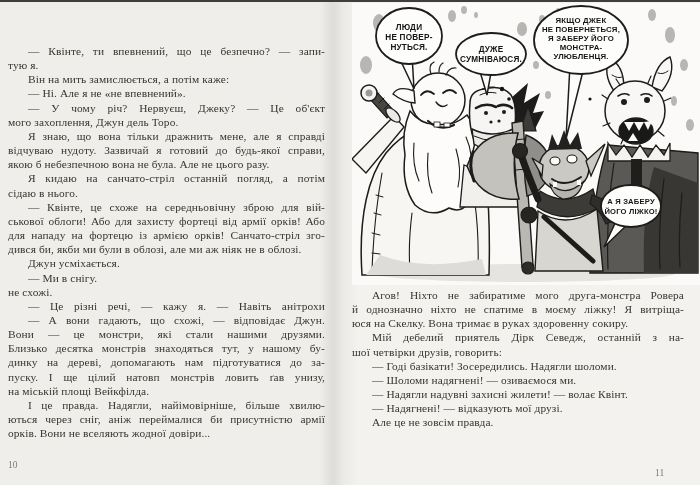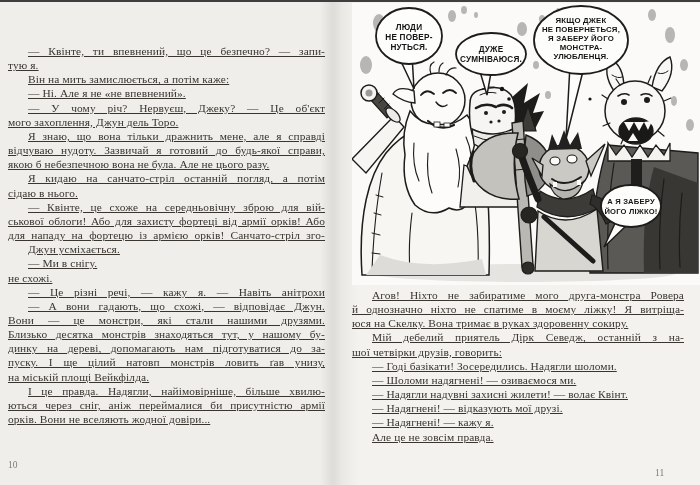--- a/index.html
+++ b/index.html
@@ -11,21 +11,21 @@
   .page-left  { position:absolute; left:0;   top:2px; width:333px; height:483px; background:#efeeeb; }
   .page-right { position:absolute; left:333px; top:2px; width:367px; height:483px; background:#f3f2ef; }
   .gutter {
     position:absolute; left:320px; top:2px; width:38px; height:483px;
     background:linear-gradient(90deg, rgba(60,55,48,0) 0%, rgba(60,55,48,0.11) 38%, rgba(60,55,48,0.05) 58%, rgba(60,55,48,0) 100%);
     pointer-events:none;
   }
   .textblock { position:absolute; color:#3a352e; font-size:11.4px; line-height:14.15px; letter-spacing:0.1px; }
   #left-text  { left:8px;   top:44px;  width:317px; }
   #right-text { left:352px; top:288px; width:332px; }
-  .line { text-align:justify;text-decoration:underline; }
+  .line { text-align:justify; }
   .line.fill { text-align-last:justify; }
   .line.indent { text-indent:20px; }
   .pagenum { position:absolute; font-size:9.5px; color:#7f7b74;font-family:Liberation Serif, serif; }
   #pagenum-left  { left:8px;   top:460px; }
   #pagenum-right { left:655px; top:460px;margin-top:8px; }
   #illustration { position:absolute; left:352px; top:3px; }
   .bubble-text {
     font-family:"Liberation Sans", sans-serif; font-weight:bold;
     fill:#151515; text-anchor:middle; letter-spacing:0.2px;
   }
@@ -62,20 +62,21 @@
         <div class="line">якою б небезпечною вона не була. Але не цього разу.</div>
       </div>
       <div class="para">
         <div class="line indent fill">Я кидаю на санчато-стріл останній погляд, а потім</div>
         <div class="line">сідаю в нього.</div>
       </div>
       <div class="para">
         <div class="line indent fill">— Квінте, це схоже на середньовічну зброю для вій-</div>
         <div class="line fill">ськової облоги! Або для захисту фортеці від армії орків! Або</div>
         <div class="line fill">для нападу на фортецю із армією орків! Санчато-стріл зго-</div>
+        <div class="line">дився би, якби ми були в облозі, але ми аж ніяк не в облозі.</div>
       </div>
       <div class="para">
         <div class="line indent">Джун усміхається.</div>
       </div>
       <div class="para">
         <div class="line indent">— Ми в снігу.</div>
       </div>
       <div class="para">
         <div class="line">не схожі.</div>
         <div class="line indent fill">— Це різні речі, — кажу я. — Навіть анітрохи</div>
@@ -109,23 +110,20 @@
         <div class="line indent">— Годі базікати! Зосередились. Надягли шоломи.</div>
       </div>
       <div class="para">
         <div class="line indent">— Шоломи надягнені! — озиваємося ми.</div>
       </div>
       <div class="para">
         <div class="line indent">— Надягли надувні захисні жилети! — волає Квінт.</div>
       </div>
       <div class="para">
         <div class="line indent">— Надягнені! — відказують мої друзі.</div>
-      </div>
-      <div class="para">
-        <div class="line indent">— Надягнені! — кажу я.</div>
       </div>
       <div class="para">
         <div class="line indent">Але це не зовсім правда.</div>
       </div>
     </div>
 
   <div id="pagenum-left" class="pagenum">10</div>
   <div id="pagenum-right" class="pagenum">11</div>
 
   <svg id="illustration" width="348" height="282" viewBox="0 0 348 282">

